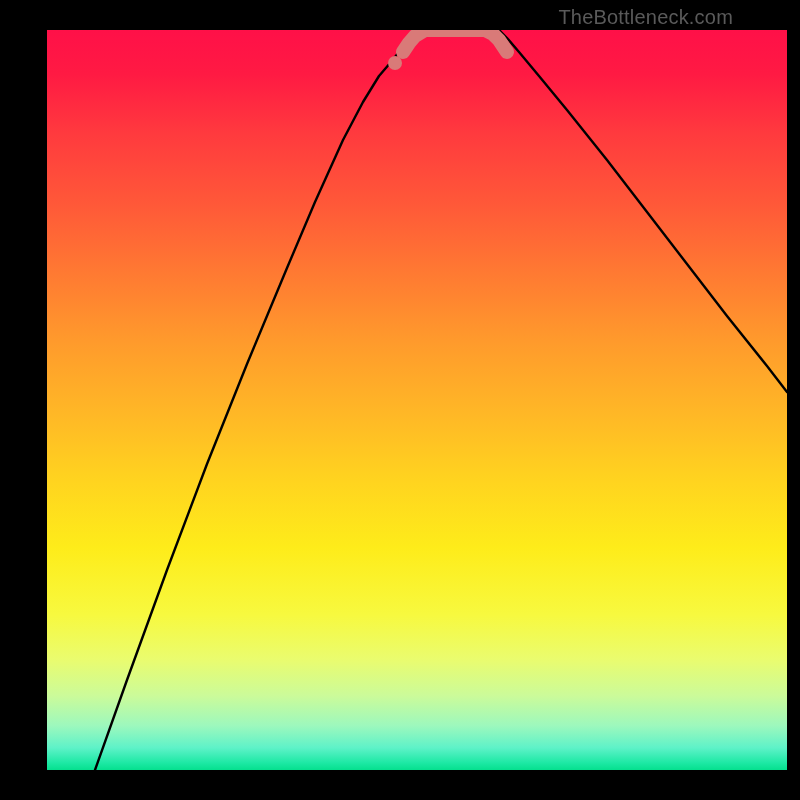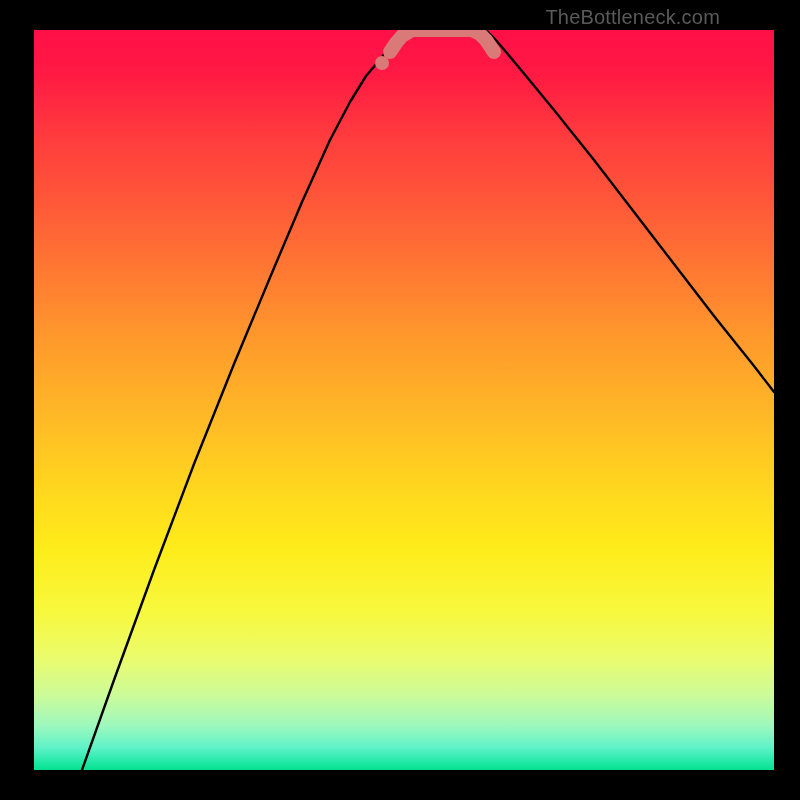--- a/index.html
+++ b/index.html
@@ -7,21 +7,21 @@
     padding: 0;
     width: 800px;
     height: 800px;
     overflow: hidden;
     background: #000;
     font-family: Arial, Helvetica, sans-serif;
   }
   .frame {
     position: absolute;
     top: 0;
-    left: 4px;
+    left: 17px;
     width: 728px;
     height: 800px;
     background: #000;
     border-radius: 28px;
   }
   .plot-area {
     position: absolute;
     top: 30px;
     left: 30px;
     width: 740px;

